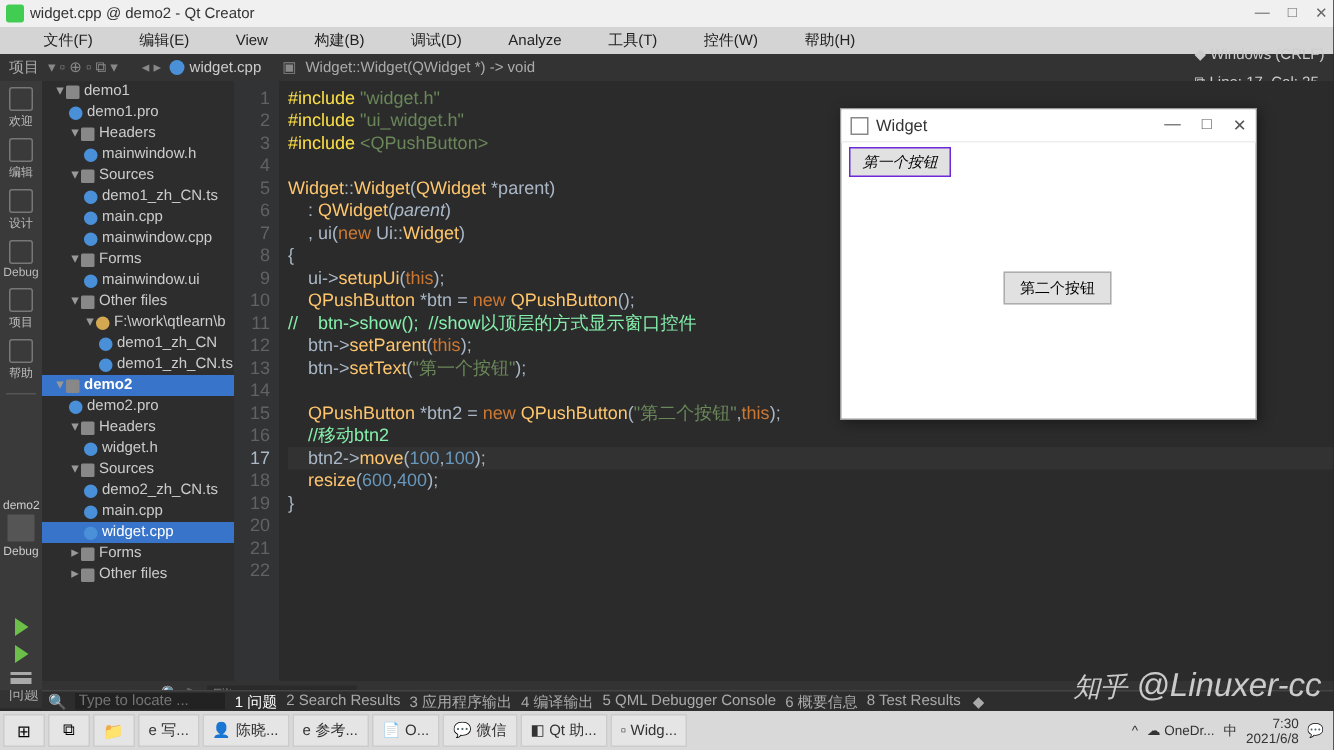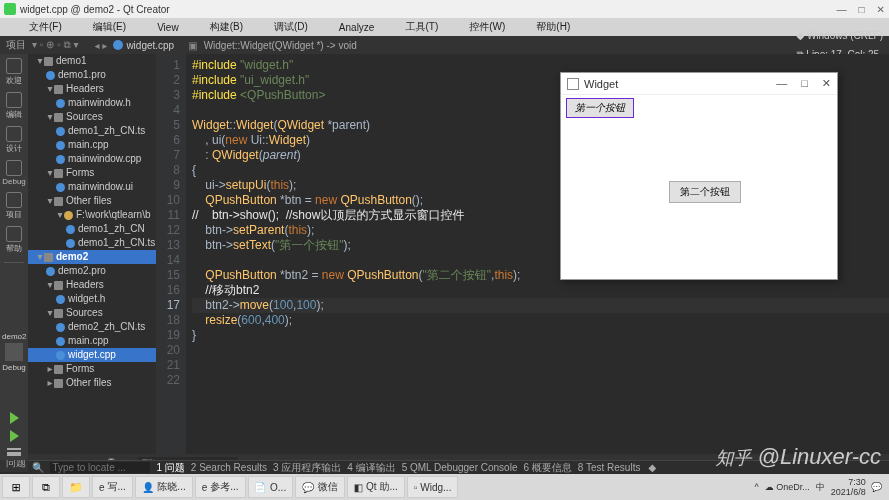--- a/index.html
+++ b/index.html
@@ -34,21 +34,21 @@
 .gutter{width:30px;background:#313335;color:#606366;text-align:right;padding:4px 6px 0 0;}
 .gutter div{height:15px;}
 .gutter .cur{color:#a9b7c6;}
 .code{flex:1;padding:4px 0 0 6px;color:#a9b7c6;position:relative;}
 .code div.line{height:15px;white-space:pre;}
 .code .curline{background:#323232;}
 .kw{color:#cc7832;}
 .inc{color:#fde047;}
 .str{color:#6a8759;}
 .cls{color:#ffc66d;}
-.cmt{color:#e5e5e5;}
+.cmt{color:#86efac;}
 .num{color:#6897bb;}
 .ptr{color:#a9b7c6;font-style:italic;}
 .widget-window{position:absolute;left:560px;top:72px;width:278px;height:208px;background:#fff;border:1px solid #999;box-shadow:2px 2px 8px rgba(0,0,0,0.4);}
 .widget-window .wtitle{height:22px;background:#fff;border-bottom:1px solid #eee;display:flex;align-items:center;padding:0 6px;font-size:11px;color:#333;}
 .widget-window .wicon{width:12px;height:12px;border:1px solid #888;margin-right:5px;}
 .widget-window .wbtns{margin-left:auto;display:flex;gap:14px;color:#555;font-size:11px;}
 .widget-window .btn1{position:absolute;left:5px;top:25px;padding:2px 8px;background:#e1e1e1;border:1px solid #6d28d9;font-size:10px;font-style:italic;}
 .widget-window .btn2{position:absolute;left:108px;top:108px;padding:3px 10px;background:#e1e1e1;border:1px solid #adadad;font-size:10px;}
 .issues-bar{height:18px;background:#333;color:#aaa;font-size:10px;display:flex;align-items:center;padding:0 6px;gap:6px;}
 .issues-bar .filter{background:#2a2a2a;border:none;color:#888;padding:1px 4px;font-size:10px;width:100px;}
@@ -274,22 +274,22 @@
         <div>20</div>
         <div>21</div>
         <div>22</div>
     </div>
     <div class="code">
       <div class="line"><span class="inc">#include</span><span class="str"> "widget.h"</span></div>
       <div class="line"><span class="inc">#include</span><span class="str"> "ui_widget.h"</span></div>
       <div class="line"><span class="inc">#include</span><span class="str"> &lt;QPushButton&gt;</span></div>
       <div class="line"> </div>
       <div class="line"><span class="cls">Widget</span><span>::</span><span class="cls">Widget</span><span>(</span><span class="cls">QWidget</span><span> *parent)</span></div>
+      <div class="line"><span>    : </span><span class="cls">QWidget</span><span>(</span><span class="ptr">parent</span><span>)</span></div>
       <div class="line"><span>    , ui(</span><span class="kw">new</span><span> Ui::</span><span class="cls">Widget</span><span>)</span></div>
-      <div class="line"><span>    : </span><span class="cls">QWidget</span><span>(</span><span class="ptr">parent</span><span>)</span></div>
       <div class="line"><span>{</span></div>
       <div class="line"><span>    ui-&gt;</span><span class="cls">setupUi</span><span>(</span><span class="kw">this</span><span>);</span></div>
       <div class="line"><span>    </span><span class="cls">QPushButton</span><span> *btn = </span><span class="kw">new</span><span> </span><span class="cls">QPushButton</span><span>();</span></div>
       <div class="line"><span class="cmt">//    btn-&gt;show();  //show以顶层的方式显示窗口控件</span></div>
       <div class="line"><span>    btn-&gt;</span><span class="cls">setParent</span><span>(</span><span class="kw">this</span><span>);</span></div>
       <div class="line"><span>    btn-&gt;</span><span class="cls">setText</span><span>(</span><span class="str">"第一个按钮"</span><span>);</span></div>
       <div class="line"> </div>
       <div class="line"><span>    </span><span class="cls">QPushButton</span><span> *btn2 = </span><span class="kw">new</span><span> </span><span class="cls">QPushButton</span><span>(</span><span class="str">"第二个按钮"</span><span>,</span><span class="kw">this</span><span>);</span></div>
       <div class="line"><span class="cmt">    //移动btn2</span></div>
       <div class="line curline"><span>    btn2-&gt;</span><span class="cls">move</span><span>(</span><span class="num">100</span><span>,</span><span class="num">100</span><span>);</span></div>

